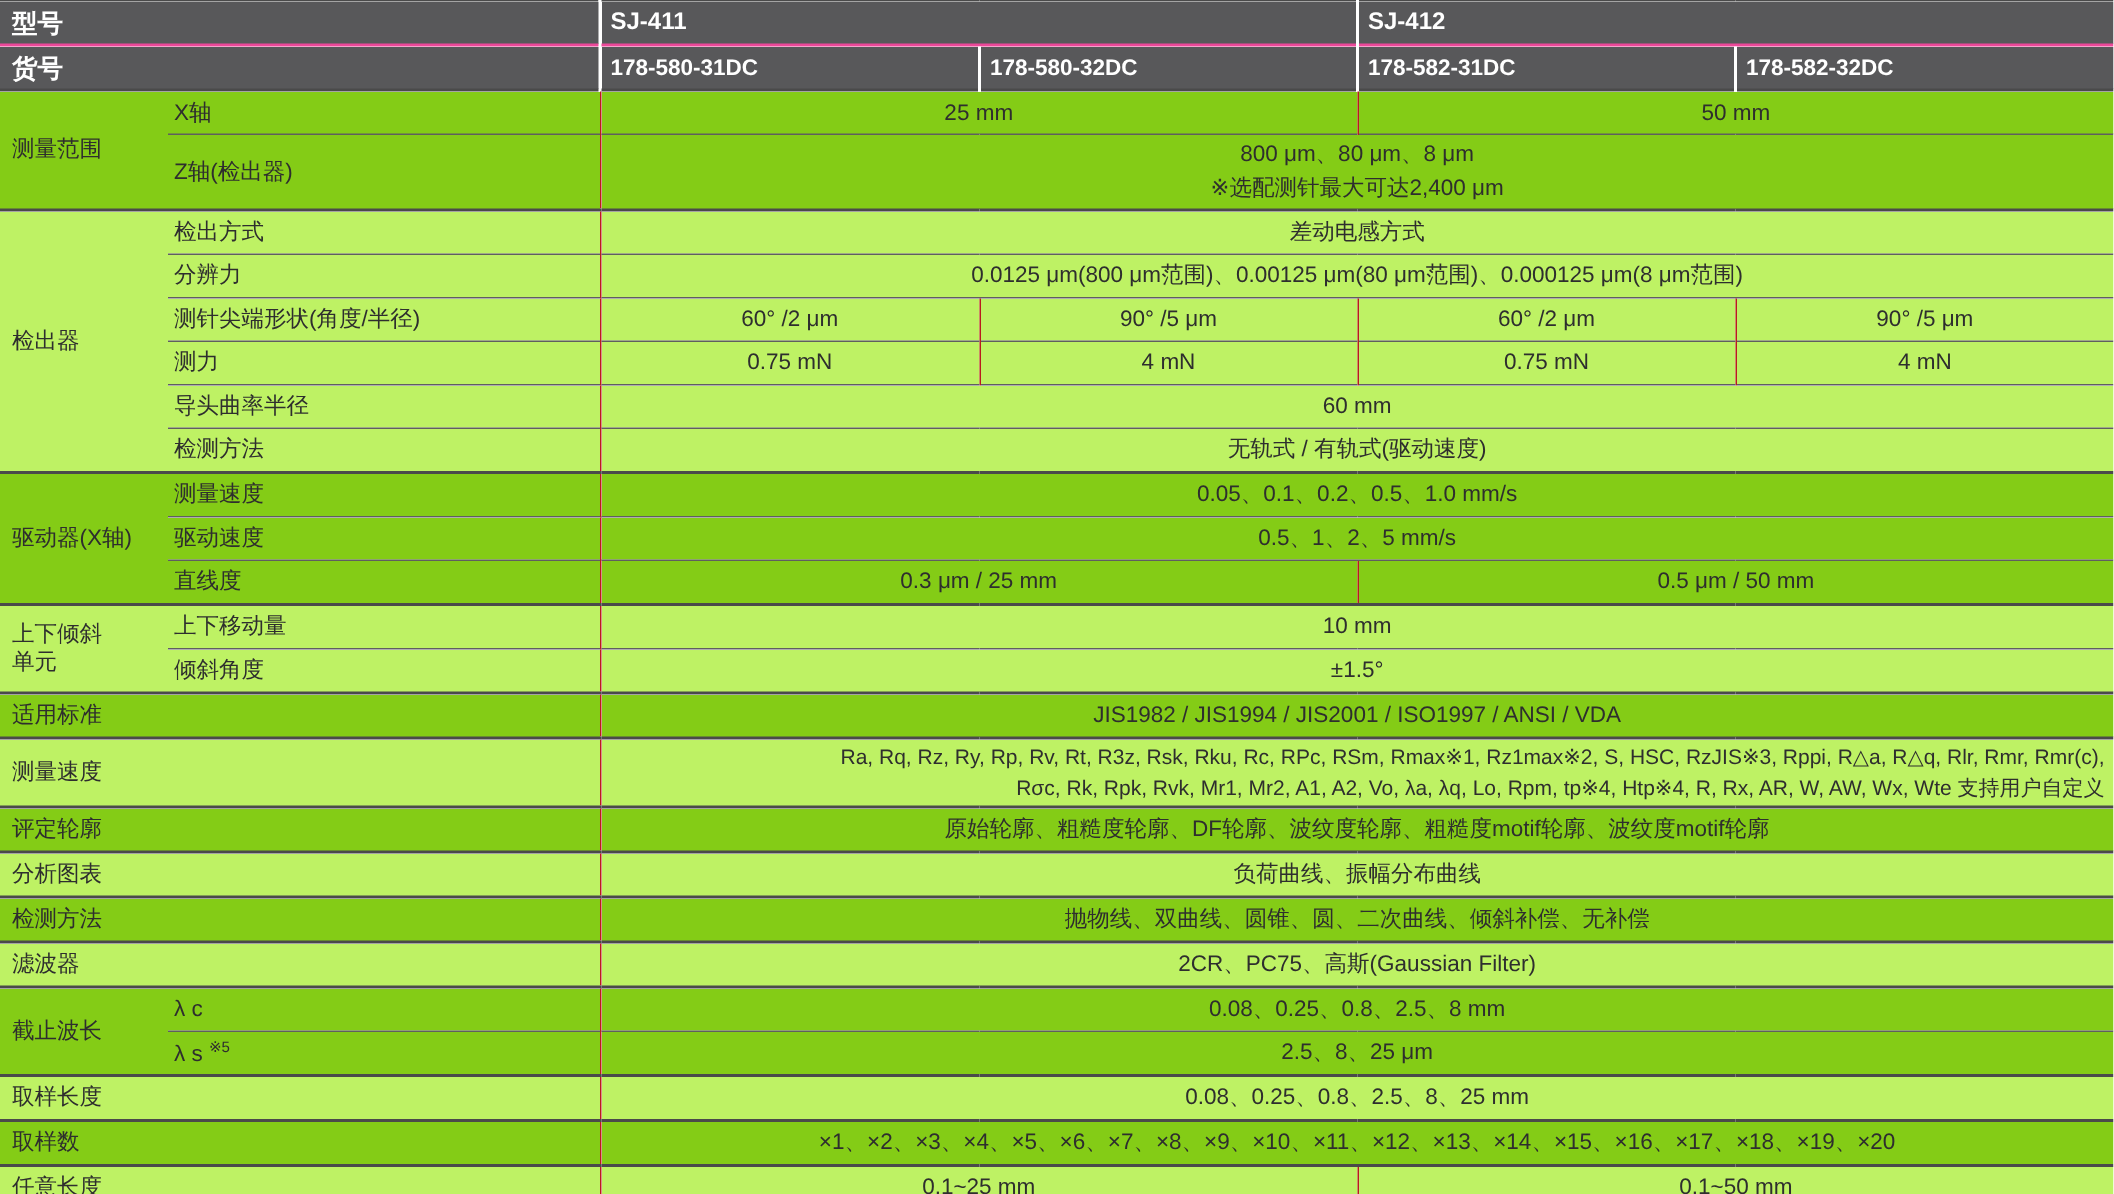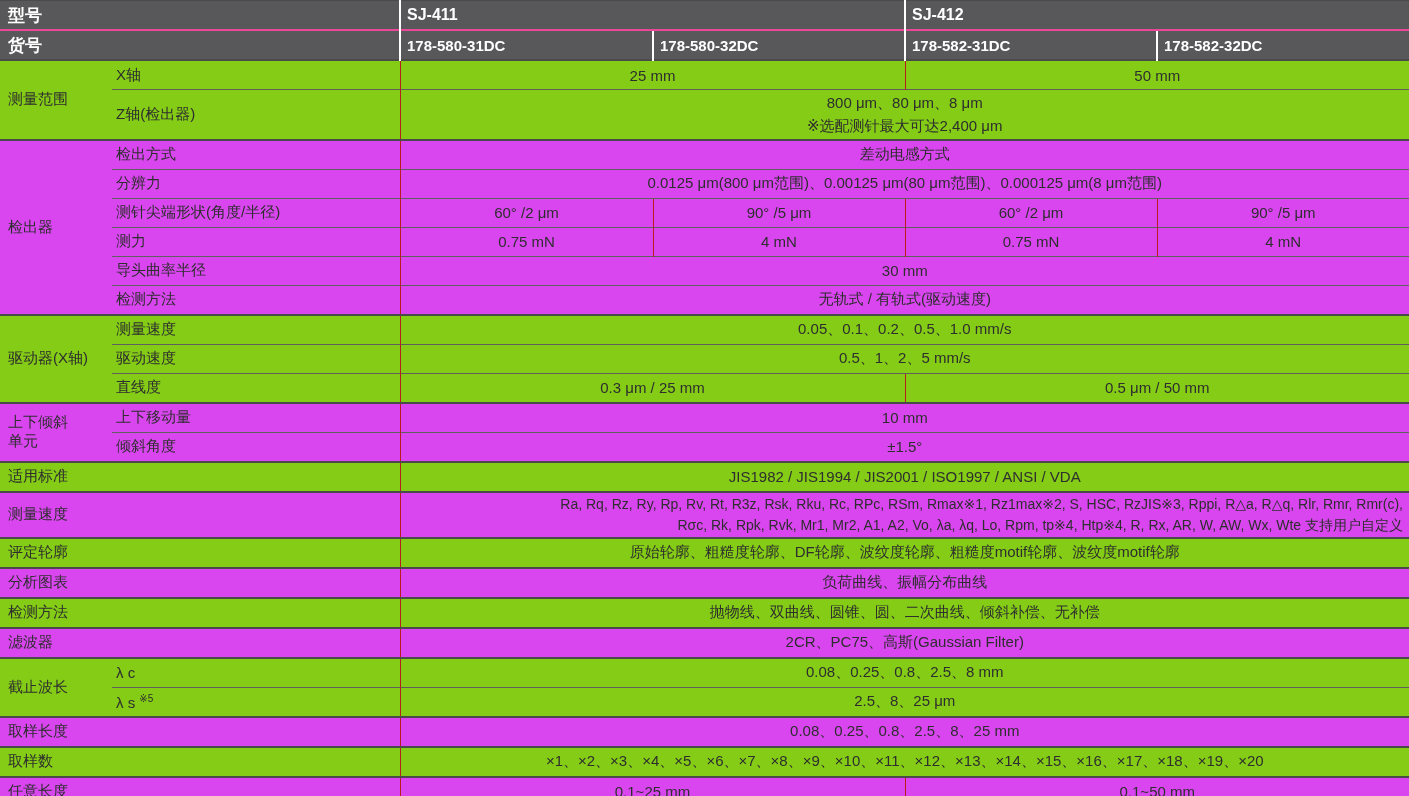--- a/index.html
+++ b/index.html
@@ -14,21 +14,21 @@
   
   tr.dark td { background:#58585a; color:#ffffff; font-weight:700; text-align:left; }
   tr.dark td.lbl { text-align:left; padding-left:8px; font-size:17px; }
   tr.dark td.model { font-size:16px; }
   td.wv { border-left:2px solid #ffffff; }
   tr.first td { border-top:1px solid #4a4a4a; }
   tr.r2 td { border-top:2px solid #ec4899; }
 
   
   tr.w td { background:#84cc16; }
-  tr.g td { background:#d946ef; }
+  tr.g td { background:#bef264; }
   tr.sec td { border-top:2px solid #4a4a4a; }
   tr.inner td { border-top:1px solid #5f5f5f; }
   tr.last td { border-bottom:2px solid #4a4a4a; }
 
   td.grp { text-align:left; padding-left:8px; }
   td.sub { text-align:left; padding-left:4px; }
   td.val { text-align:center; }
   td.v { border-left:1px solid #b91c1c; }
 
   .two-line { white-space:nowrap; text-align:center; line-height:1.55; }
@@ -98,21 +98,21 @@
   </tr>
   <tr class="g inner">
     <td class="sub">测力</td>
     <td class="val v">0.75 mN</td>
     <td class="val v">4 mN</td>
     <td class="val v">0.75 mN</td>
     <td class="val v">4 mN</td>
   </tr>
   <tr class="g inner">
     <td class="sub">导头曲率半径</td>
-    <td colspan="4" class="val v">30 mm</td>
+    <td colspan="4" class="val v">60 mm</td>
   </tr>
   <tr class="g inner">
     <td class="sub">检测方法</td>
     <td colspan="4" class="val v">无轨式 / 有轨式(驱动速度)</td>
   </tr>
 
   <tr class="w sec">
     <td rowspan="3" class="grp">驱动器(X轴)</td>
     <td class="sub">测量速度</td>
     <td colspan="4" class="val v">0.05、0.1、0.2、0.5、1.0 mm/s</td>

